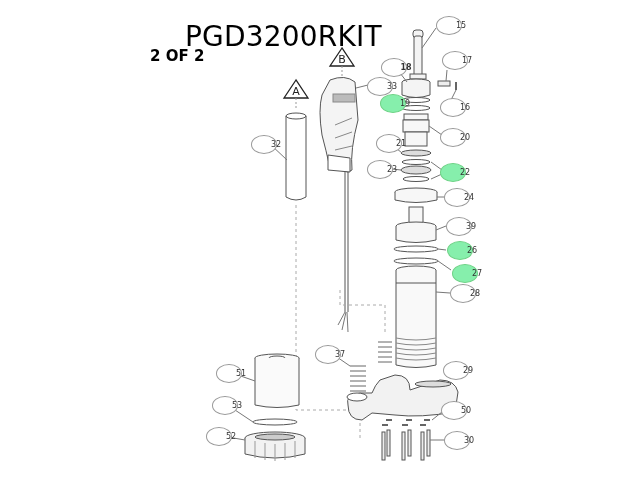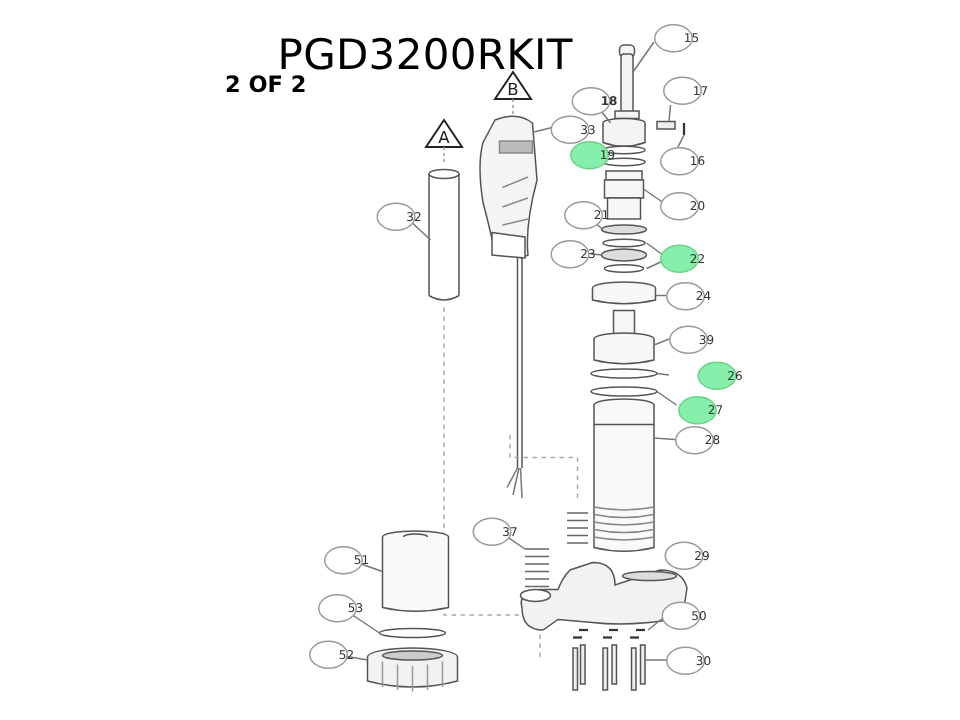--- a/index.html
+++ b/index.html
@@ -176,21 +176,21 @@
 <div class="callout" style="left:440px;top:98px;">16</div>
 <div class="callout" style="left:442px;top:51px;">17</div>
 <div class="callout" style="left:381px;top:58px;font-weight:bold;">18</div>
 <div class="callout hl" style="left:380px;top:94px;">19</div>
 <div class="callout" style="left:440px;top:128px;">20</div>
 <div class="callout" style="left:376px;top:134px;">21</div>
 <div class="callout hl" style="left:440px;top:163px;">22</div>
 <div class="callout" style="left:367px;top:160px;">23</div>
 <div class="callout" style="left:444px;top:188px;text-align:right;">24</div>
 <div class="callout" style="left:446px;top:217px;">39</div>
-<div class="callout hl" style="left:447px;top:241px;margin-left:18px;">26</div>
+<div class="callout hl" style="left:447px;top:241px;">26</div>
 <div class="callout hl" style="left:452px;top:264px;">27</div>
 <div class="callout" style="left:450px;top:284px;">28</div>
 <div class="callout" style="left:443px;top:361px;">29</div>
 <div class="callout" style="left:444px;top:431px;">30</div>
 <div class="callout" style="left:315px;top:345px;">37</div>
 <div class="callout" style="left:251px;top:135px;">32</div>
 <div class="callout" style="left:367px;top:77px;">33</div>
 <div class="callout" style="left:441px;top:401px;">50</div>
 <div class="callout" style="left:216px;top:364px;">51</div>
 <div class="callout" style="left:206px;top:427px;">52</div>

